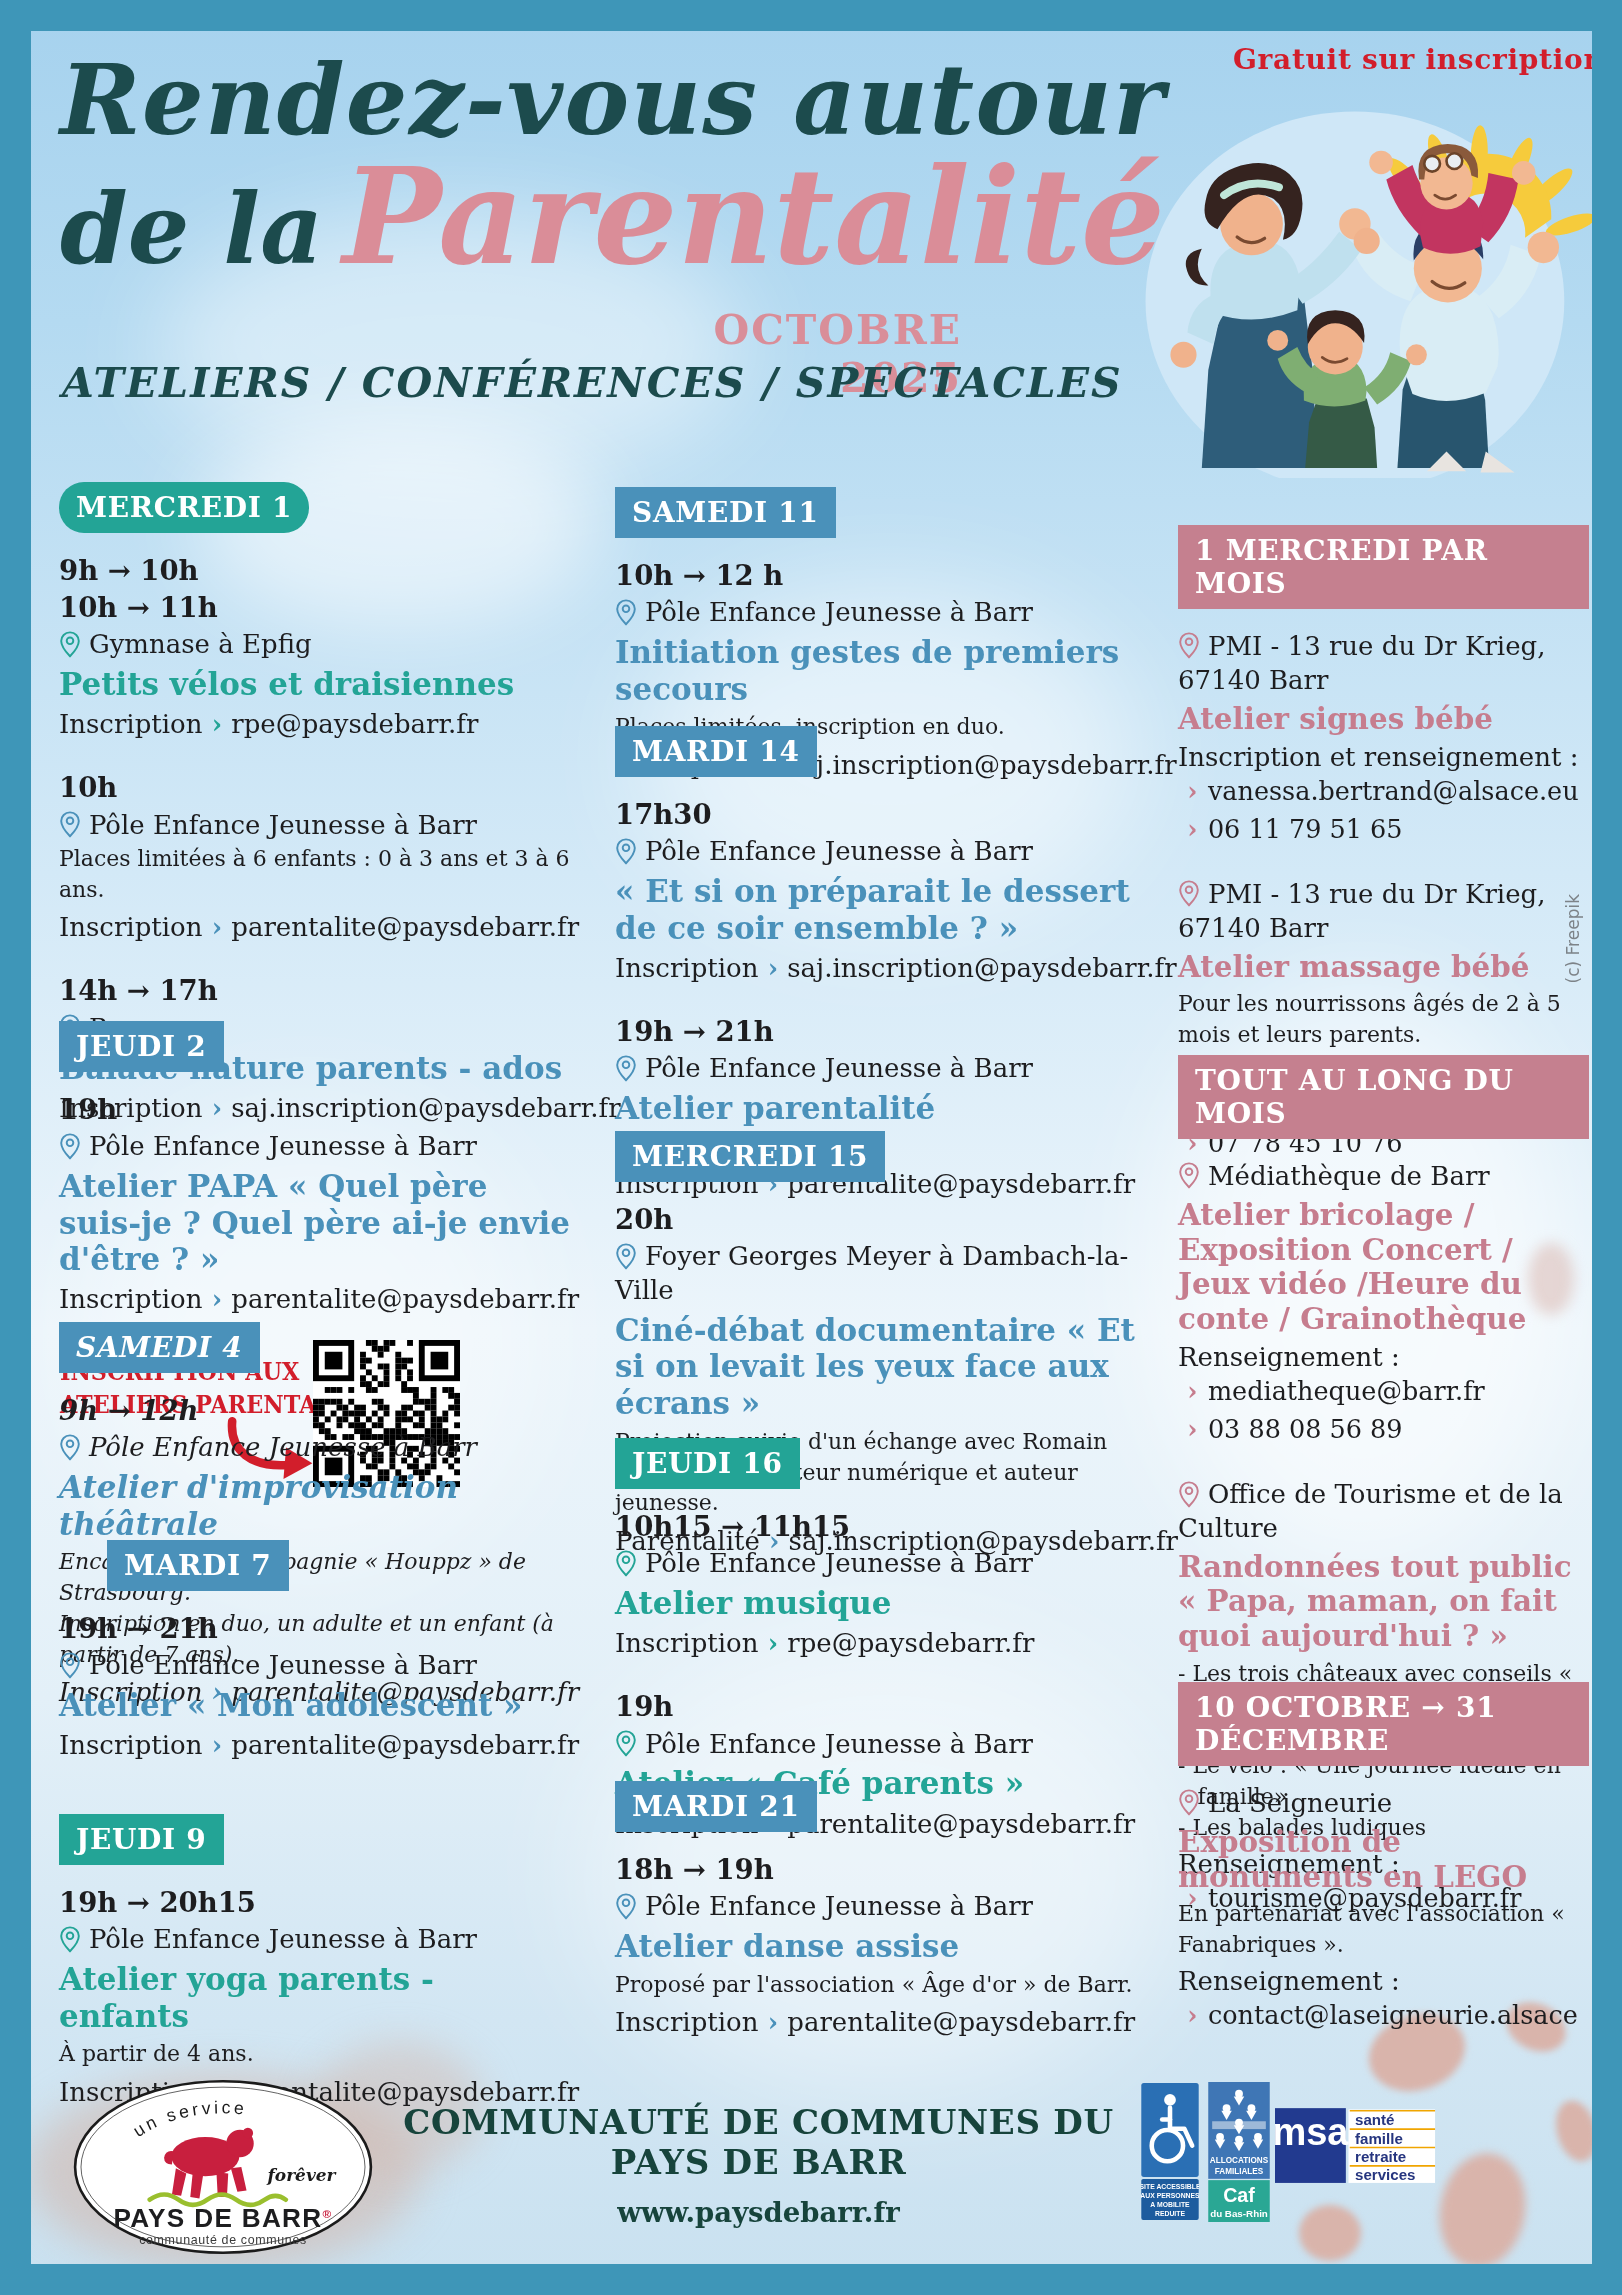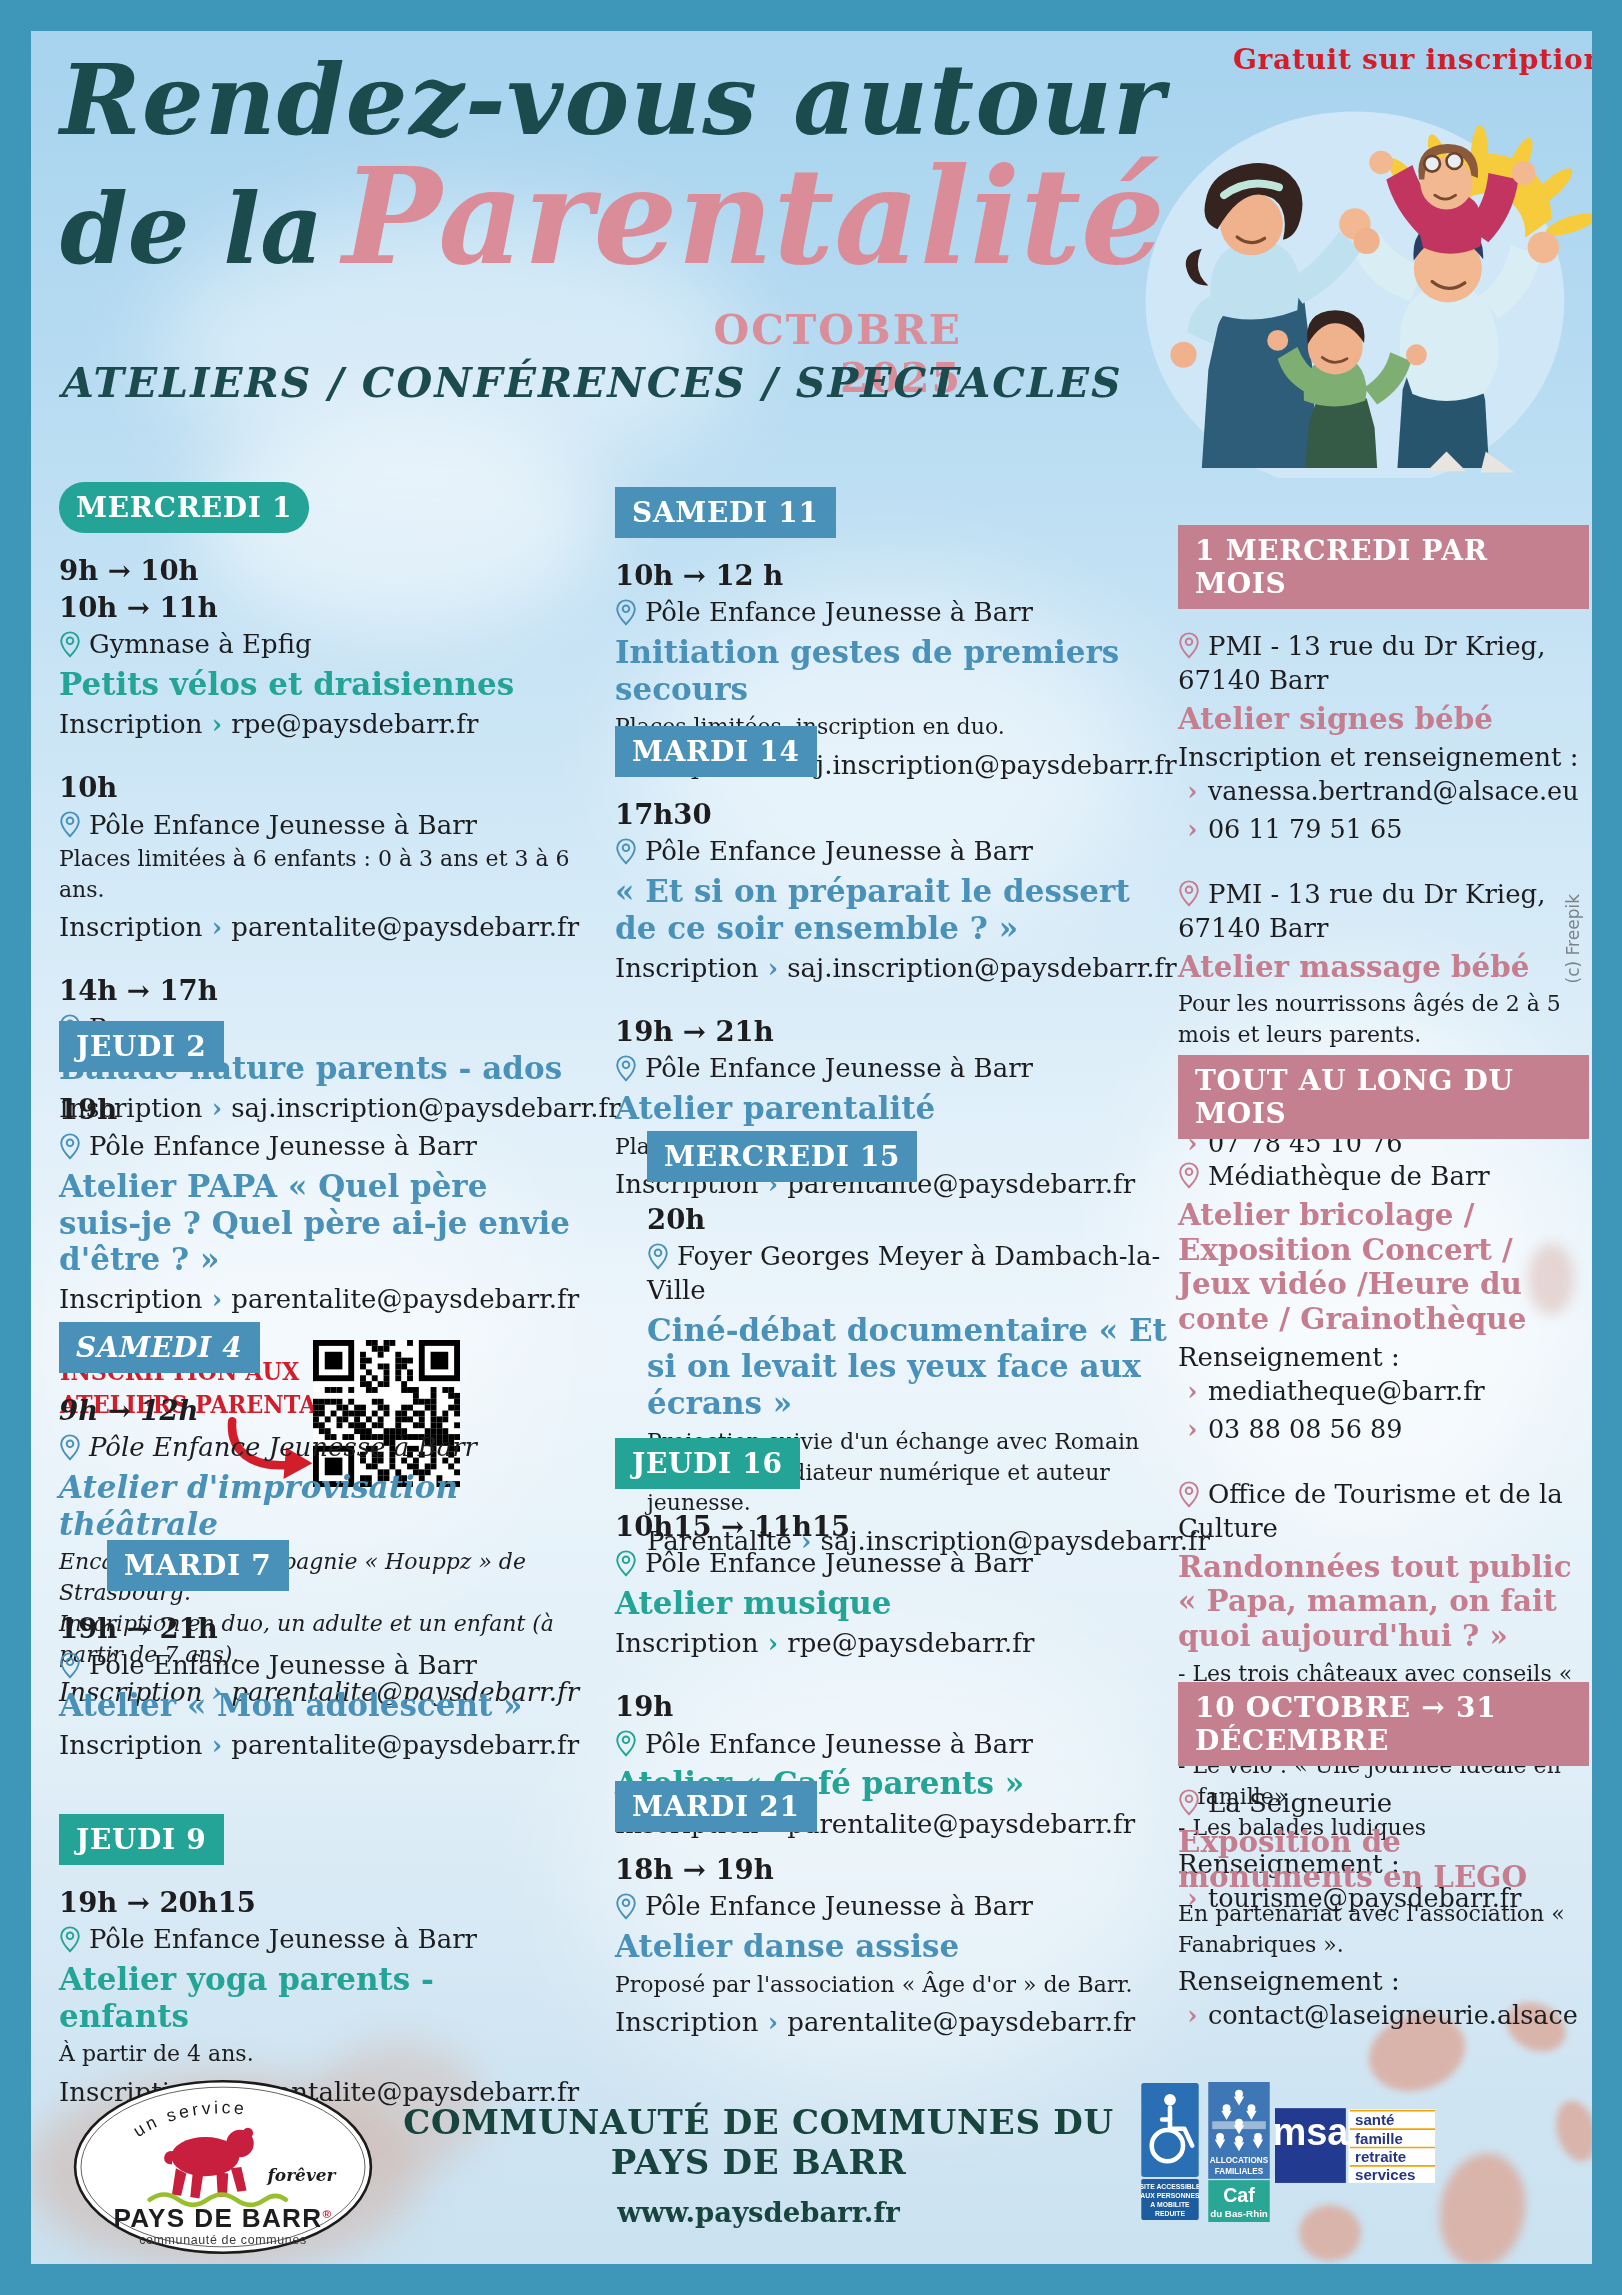--- a/index.html
+++ b/index.html
@@ -473,21 +473,21 @@
         </div><div class="event">
           <div class="ev-time">19h → 21h</div>
           <div class="ev-loc"><svg width="22" height="29" viewBox="0 0 24 30">
               <path d="M12 1.8 C6.4 1.8 2.4 6.1 2.4 11.2 c0 6.8 9.6 16.6 9.6 16.6 s9.6-9.8 9.6-16.6 c0-5.1-4-9.4-9.6-9.4 z" fill="none" stroke="#4a91ba" stroke-width="2.1"></path>
               <circle cx="12" cy="11" r="3.6" fill="none" stroke="#4a91ba" stroke-width="2.1"></circle>
             </svg><span>Pôle Enfance Jeunesse à Barr</span></div>
           <div class="ev-title" style="color: rgb(74, 145, 186);">Atelier parentalité</div>
           <div class="ev-note">Places limitées.</div>
           <div class="ev-contact"><span>Inscription</span><span class="chev" style="color: rgb(74, 145, 186);">›</span><span>parentalite@paysdebarr.fr</span></div>
         </div></div>
-      <div class="section col2" style="left: 615px; top: 1131px; width: 533px; margin-left: 32px;"><div class="sec-header" style="background: rgb(74, 145, 186);">MERCREDI 15</div><div class="event">
+      <div class="section col2" style="left: 615px; top: 1131px; width: 533px;"><div class="sec-header" style="background: rgb(74, 145, 186);">MERCREDI 15</div><div class="event">
           <div class="ev-time">20h</div>
           <div class="ev-loc"><svg width="22" height="29" viewBox="0 0 24 30">
               <path d="M12 1.8 C6.4 1.8 2.4 6.1 2.4 11.2 c0 6.8 9.6 16.6 9.6 16.6 s9.6-9.8 9.6-16.6 c0-5.1-4-9.4-9.6-9.4 z" fill="none" stroke="#4a91ba" stroke-width="2.1"></path>
               <circle cx="12" cy="11" r="3.6" fill="none" stroke="#4a91ba" stroke-width="2.1"></circle>
             </svg><span>Foyer Georges Meyer à Dambach-la-Ville</span></div>
           <div class="ev-title" style="color: rgb(74, 145, 186);">Ciné-débat documentaire « Et si on levait les yeux face aux écrans »</div>
           <div class="ev-note">Projection suivie d'un échange avec Romain Gallissot, médiateur numérique et auteur jeunesse.</div>
           <div class="ev-contact"><span>Parentalité</span><span class="chev" style="color: rgb(74, 145, 186);">›</span><span>saj.inscription@paysdebarr.fr</span></div>
         </div></div>
       <div class="section col2" style="left: 615px; top: 1438px; width: 533px;"><div class="sec-header" style="background: rgb(35, 164, 150);">JEUDI 16</div><div class="event">

